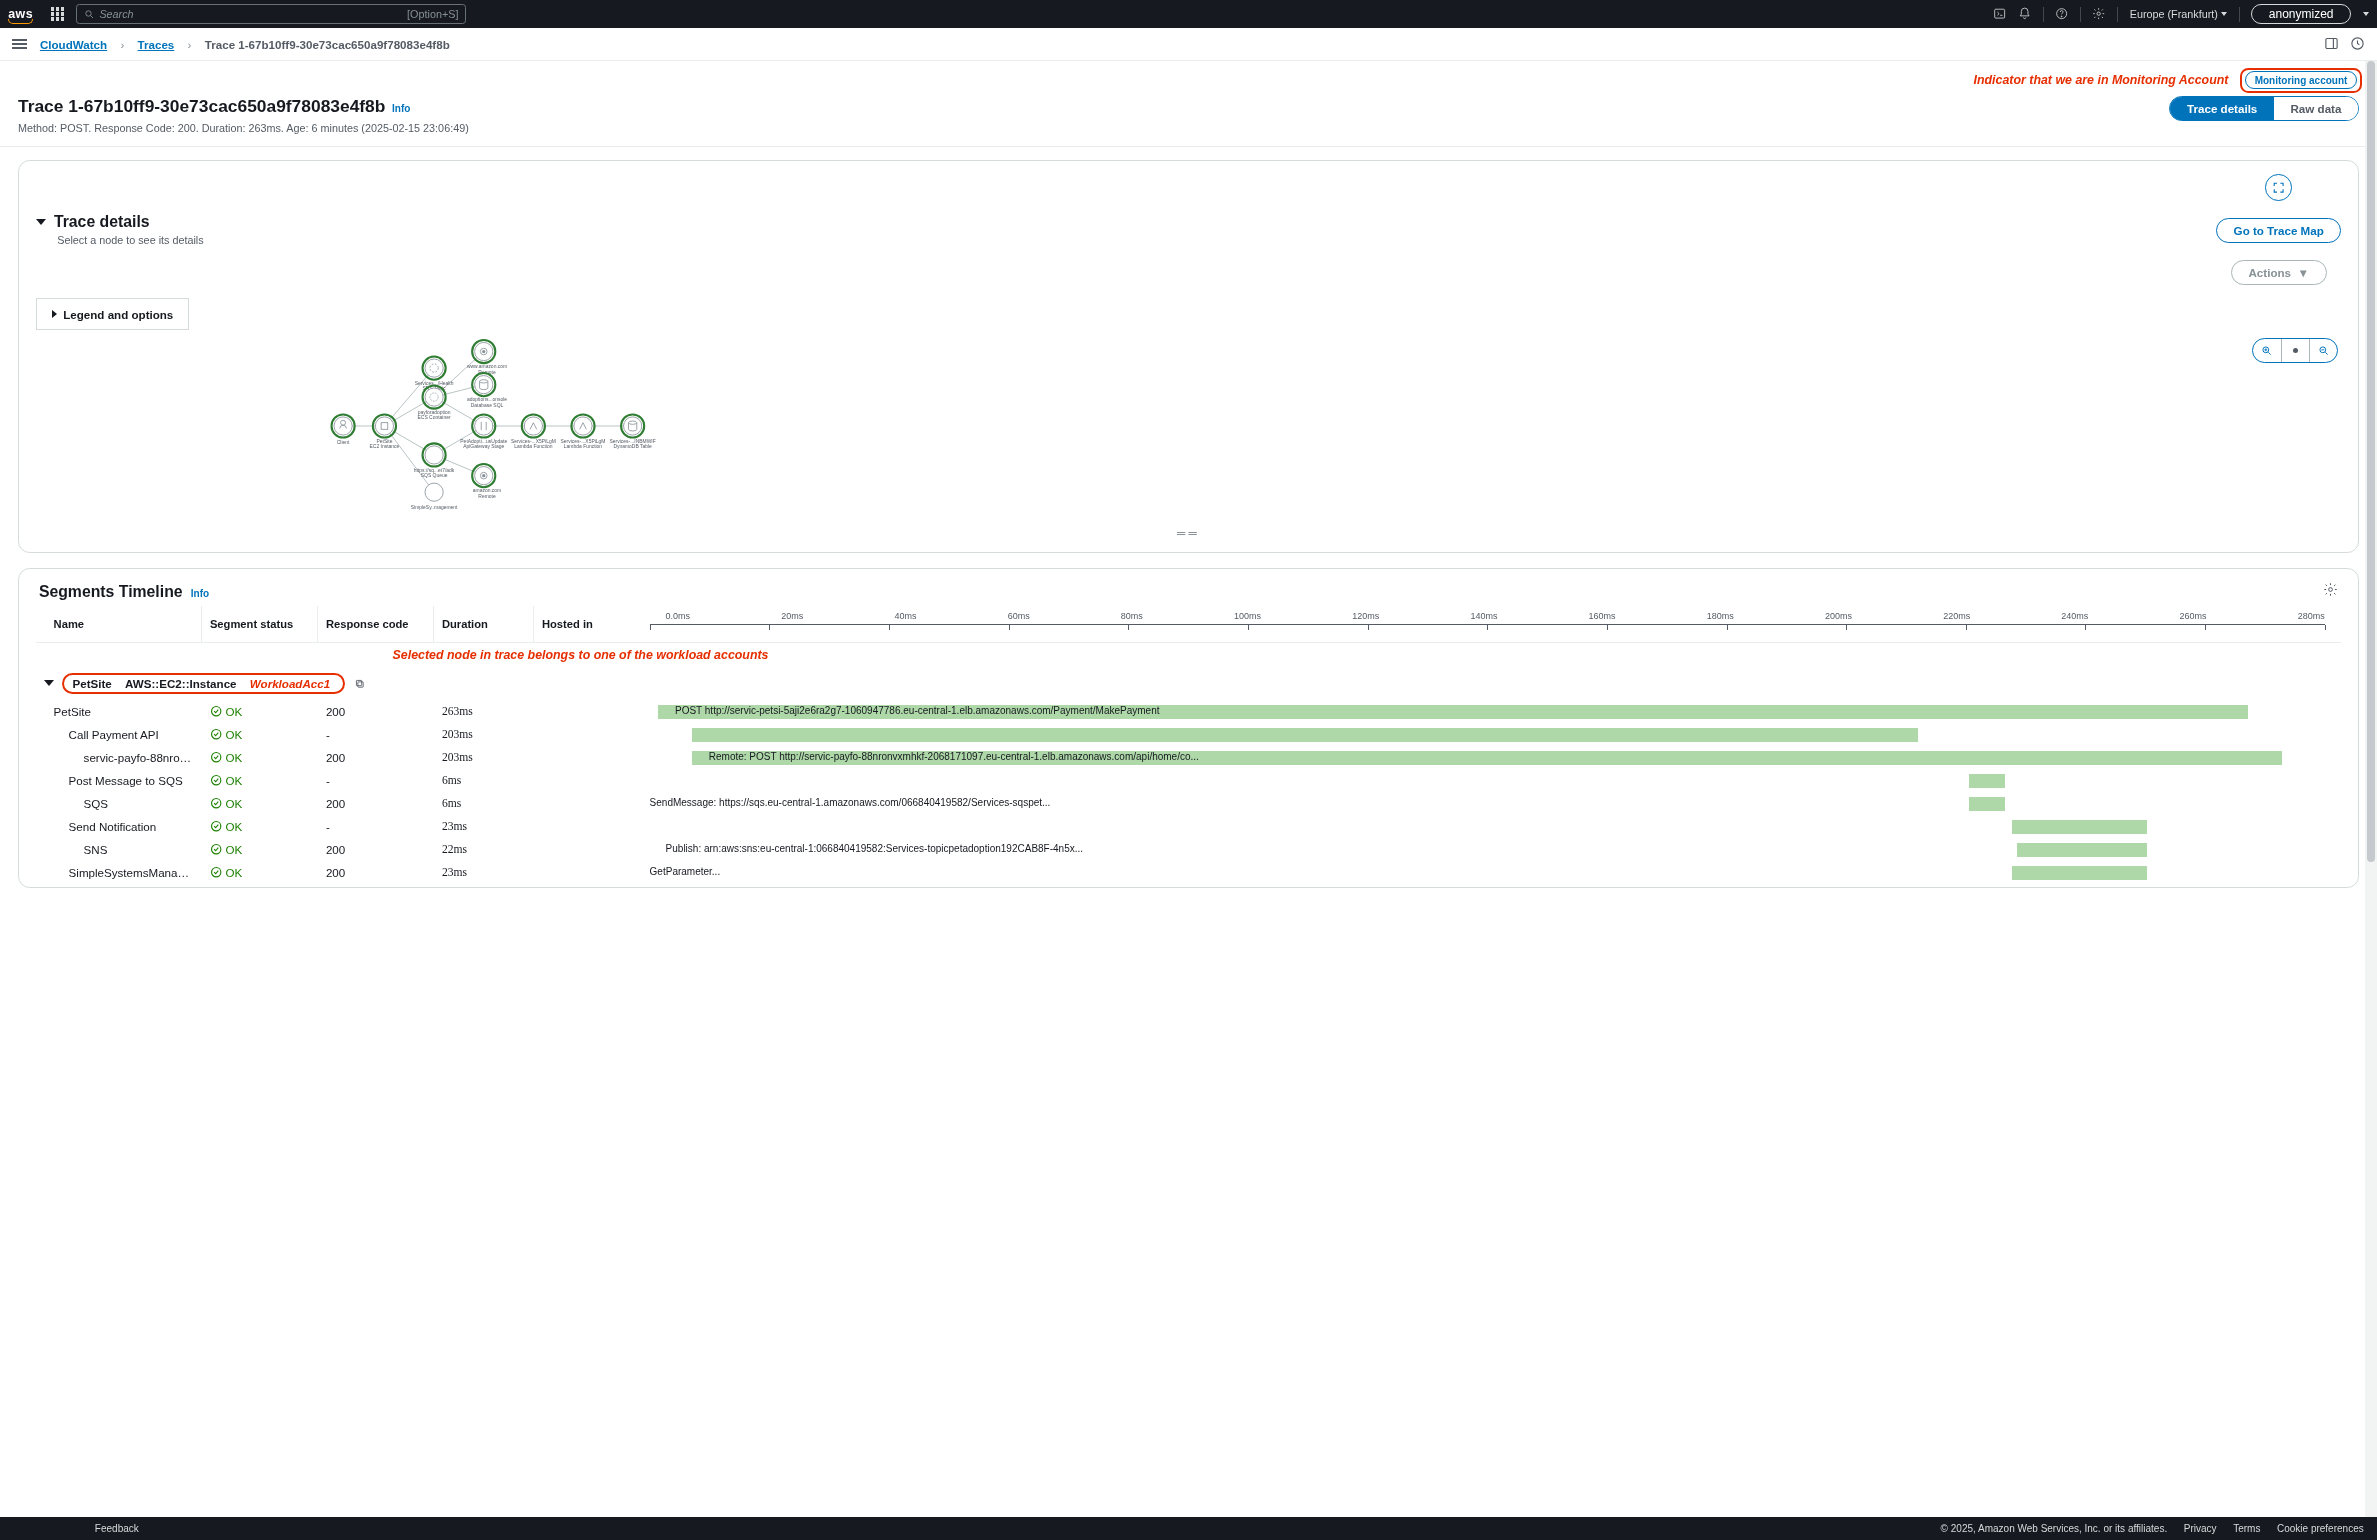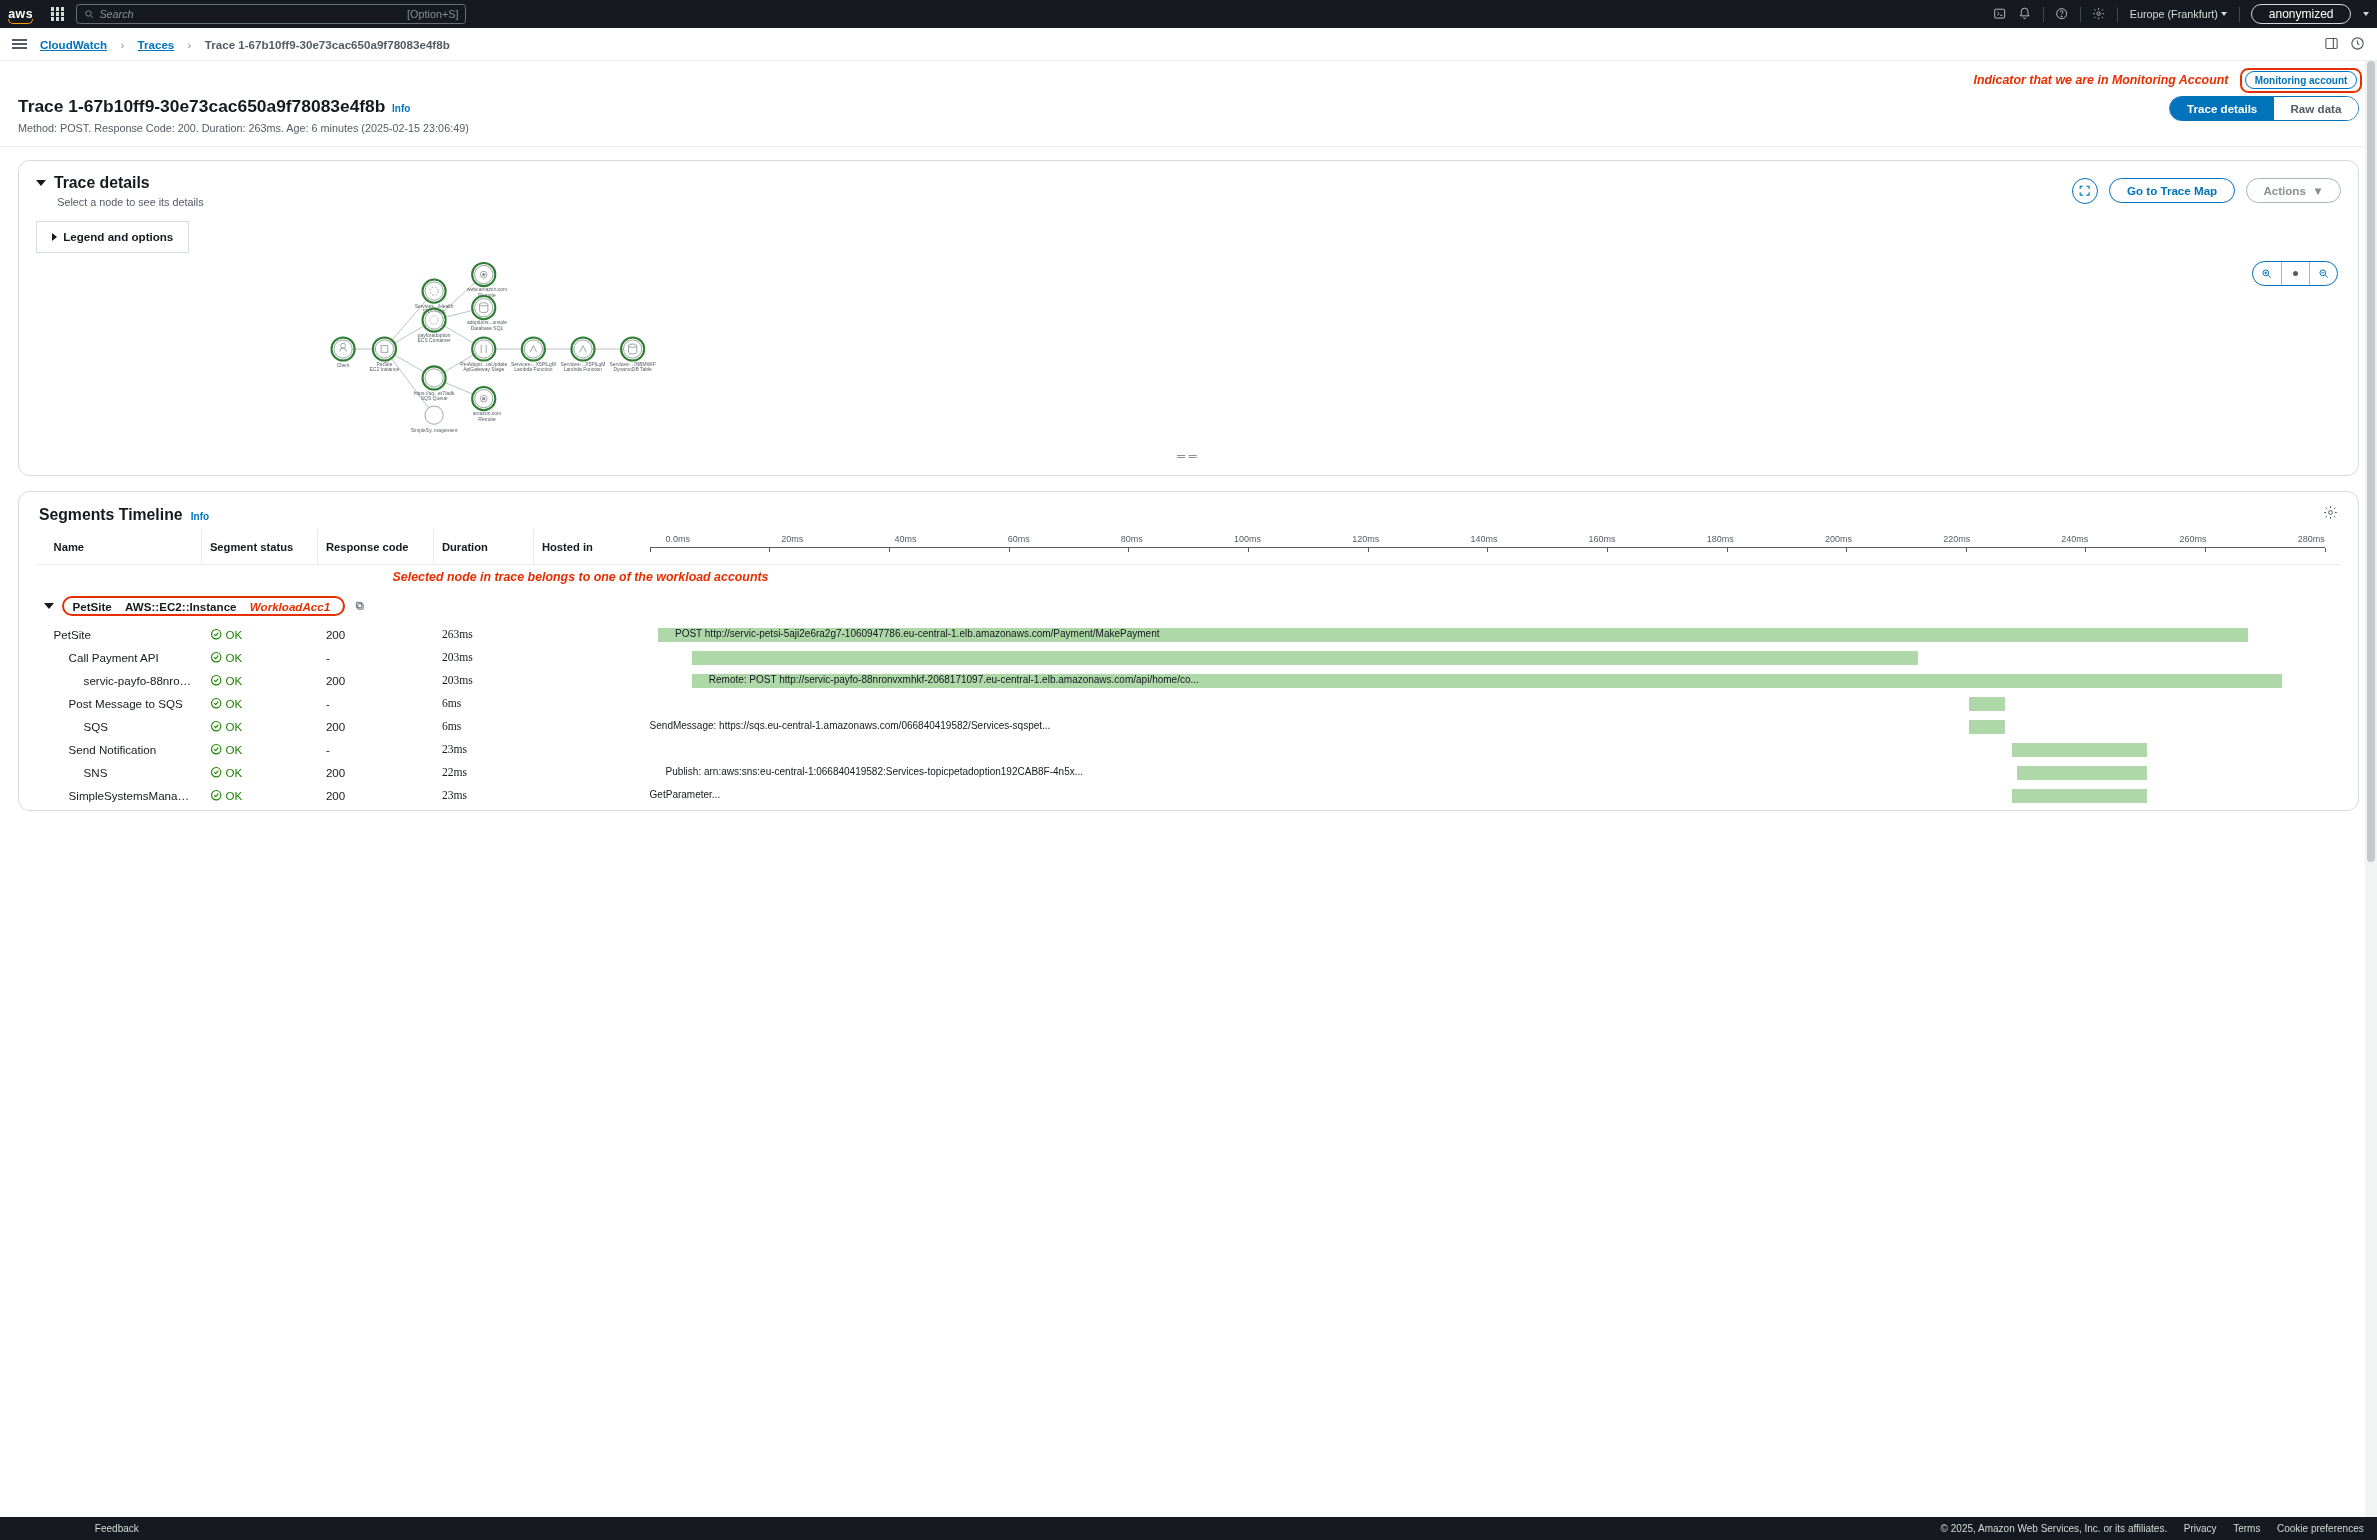--- a/index.html
+++ b/index.html
@@ -51,21 +51,21 @@
   
   .panel { border:0.8px solid #d5dbdb; border-radius:11.6px; background:#fff; margin-bottom:15px; }
   .panel-inner{ padding:13.3px 16.6px; }
 
   .td-header{ display:flex; align-items:center; justify-content:space-between;}
   .td-title-row{ display:flex; align-items:center; gap:8.3px;}
   .tri{ width:0;height:0; border-left:5px solid transparent; border-right:5px solid transparent; border-top:6.6px solid #16191f;}
   .tri-right{ width:0;height:0; border-top:4.1px solid transparent; border-bottom:4.1px solid transparent; border-left:5.8px solid #16191f;}
   .td-title{ font-size:15.8px; font-weight:700;}
   .td-sub{ font-size:10.8px; color:#545b64; margin-left:21.6px; margin-top:3.3px;}
-  .td-btns { display:flex; gap:11px; align-items:flex-start;}
+  .td-btns { display:flex; gap:17px; align-items:center;flex-direction:column;}
   .circ-btn{ width:26.5px; height:26.5px; border:1.2px solid #0073bb; border-radius:50%; display:flex; align-items:center; justify-content:center; cursor:pointer;}
   .circ-btn svg{ width:13.3px; height:13.3px; stroke:#0073bb; fill:none; stroke-width:2;}
   .pill-btn{ border:1.2px solid #0073bb; color:#0073bb; background:#fff; border-radius:829px; padding:5px 16.6px; font-weight:700; cursor:pointer; font-size:11.6px;}
   .pill-btn.disabled{ border-color:#aab7b8; color:#879196;}
 
   .legend-box{ border:0.8px solid #d5dbdb; display:inline-flex; padding:8.3px 15px; gap:6.6px; align-items:center; margin-top:13.3px; font-weight:700; font-size:11.6px; cursor:pointer;}
 
   .map-wrap{ position:relative; height:191px; margin-top:5px;}
   .map-svg{ position:absolute; left:282px; top:0; width:348px; height:182px;}
   .node{ fill:#fff; stroke:#879196; stroke-width:1;}

